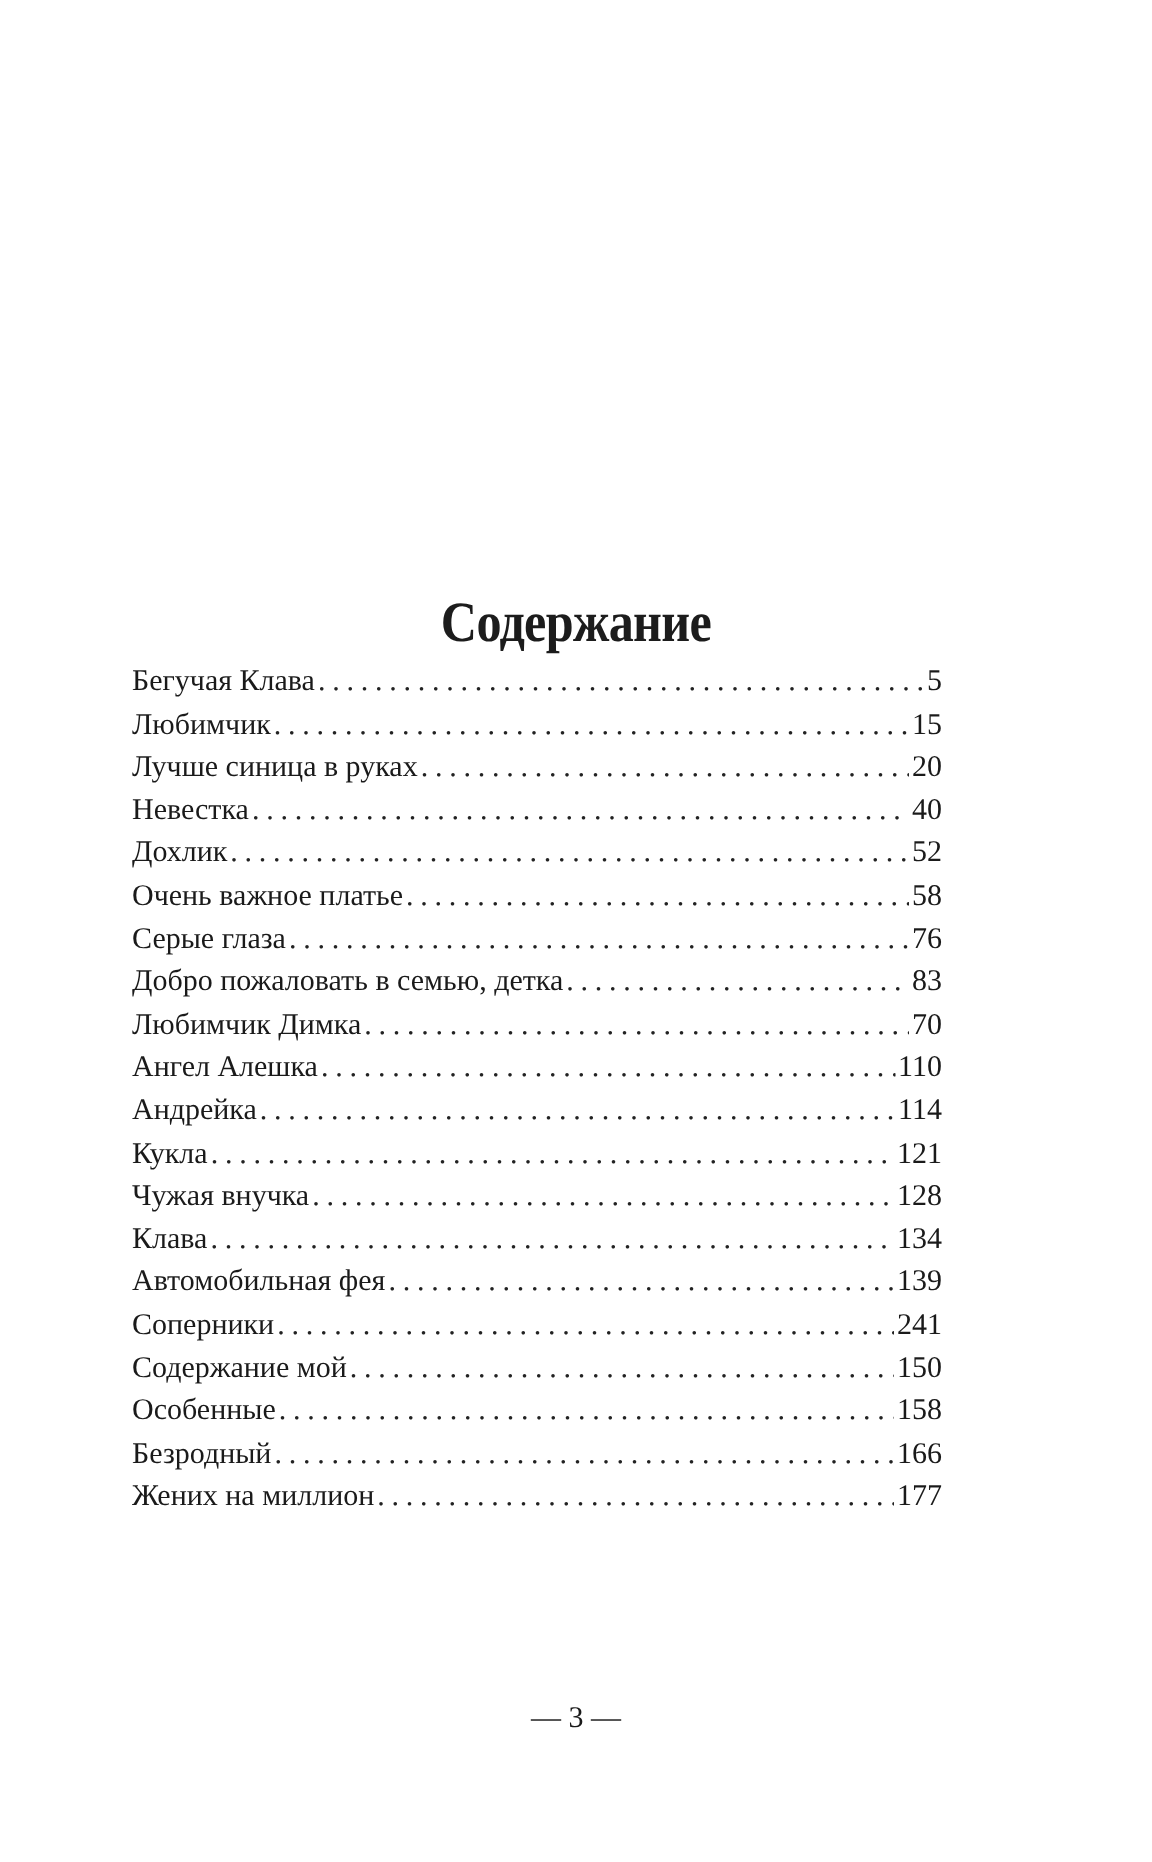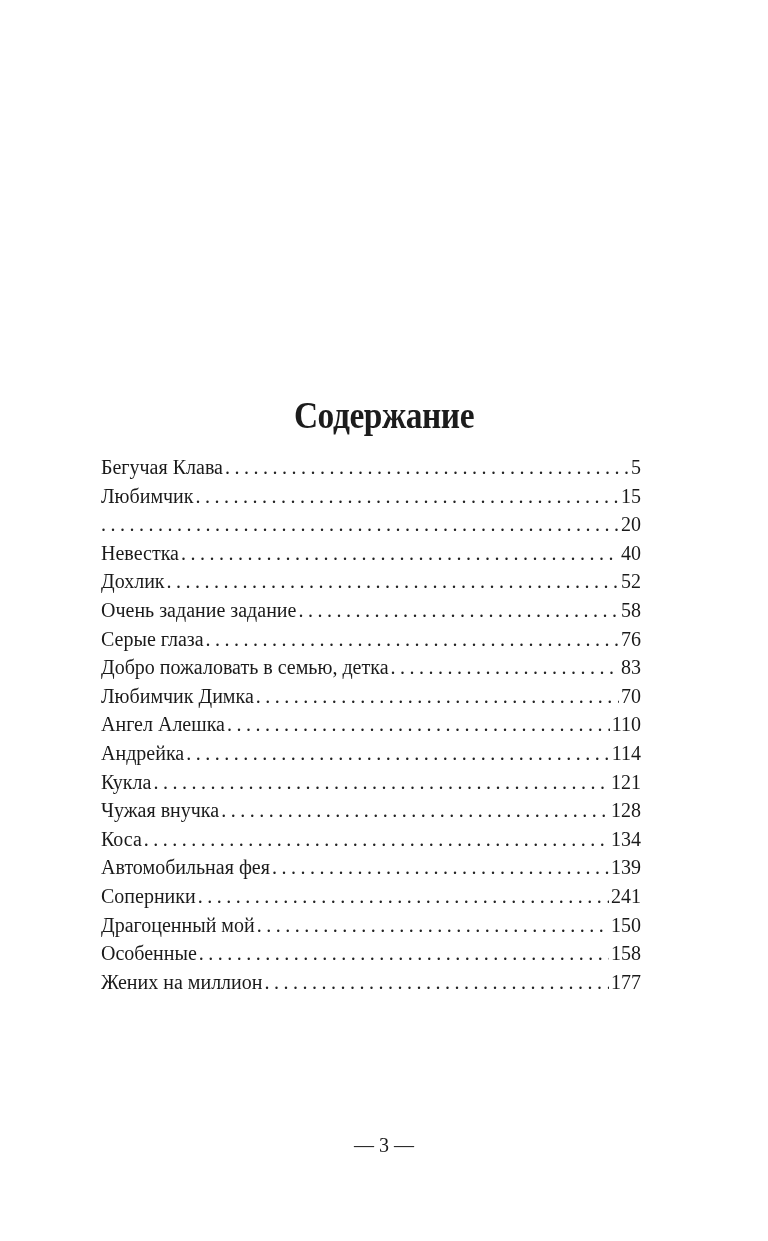--- a/index.html
+++ b/index.html
@@ -26,21 +26,21 @@
       letter-spacing: -0.5px;
       transform: scaleX(0.88);
       transform-origin: center;
       color: #1c1c1c;
     }
     .toc {
       position: absolute;
       top: 440px;
       left: 88px;
       width: 540px;
-      margin: 13px;
+      margin: 0;
       padding: 0;
       list-style: none;
     }
     .toc-row {
       display: flex;
       align-items: baseline;
       height: 28.6px;
       font-size: 20px;
       line-height: 28px;
       white-space: nowrap;
@@ -87,35 +87,36 @@
       <span class="toc-title">Бегучая Клава</span>
       <span class="toc-leader"></span>
       <span class="toc-page">5</span>
     </li>
   <li class="toc-row">
       <span class="toc-title">Любимчик</span>
       <span class="toc-leader"></span>
       <span class="toc-page">15</span>
     </li>
   <li class="toc-row">
+      <span class="toc-title">Лучше синица в руках</span>
       <span class="toc-leader"></span>
       <span class="toc-page">20</span>
     </li>
   <li class="toc-row">
       <span class="toc-title">Невестка</span>
       <span class="toc-leader"></span>
       <span class="toc-page">40</span>
     </li>
   <li class="toc-row">
       <span class="toc-title">Дохлик</span>
       <span class="toc-leader"></span>
       <span class="toc-page">52</span>
     </li>
   <li class="toc-row">
-      <span class="toc-title">Очень задание задание</span>
+      <span class="toc-title">Очень важное платье</span>
       <span class="toc-leader"></span>
       <span class="toc-page">58</span>
     </li>
   <li class="toc-row">
       <span class="toc-title">Серые глаза</span>
       <span class="toc-leader"></span>
       <span class="toc-page">76</span>
     </li>
   <li class="toc-row">
       <span class="toc-title">Добро пожаловать в семью, детка</span>
@@ -141,43 +142,48 @@
       <span class="toc-title">Кукла</span>
       <span class="toc-leader"></span>
       <span class="toc-page">121</span>
     </li>
   <li class="toc-row">
       <span class="toc-title">Чужая внучка</span>
       <span class="toc-leader"></span>
       <span class="toc-page">128</span>
     </li>
   <li class="toc-row">
-      <span class="toc-title">Коса</span>
+      <span class="toc-title">Клава</span>
       <span class="toc-leader"></span>
       <span class="toc-page">134</span>
     </li>
   <li class="toc-row">
       <span class="toc-title">Автомобильная фея</span>
       <span class="toc-leader"></span>
       <span class="toc-page">139</span>
     </li>
   <li class="toc-row">
       <span class="toc-title">Соперники</span>
       <span class="toc-leader"></span>
       <span class="toc-page">241</span>
     </li>
   <li class="toc-row">
-      <span class="toc-title">Драгоценный мой</span>
+      <span class="toc-title">Содержание мой</span>
       <span class="toc-leader"></span>
       <span class="toc-page">150</span>
     </li>
   <li class="toc-row">
       <span class="toc-title">Особенные</span>
       <span class="toc-leader"></span>
       <span class="toc-page">158</span>
+    </li>
+  <li class="toc-row">
+      <span class="toc-title">Безродный</span>
+      <span class="toc-leader"></span>
+      <span class="toc-page">166</span>
     </li>
   <li class="toc-row">
       <span class="toc-title">Жених на миллион</span>
       <span class="toc-leader"></span>
       <span class="toc-page">177</span>
     </li>
 </ul>
 
 <div class="page-number">— 3 —</div>
 

